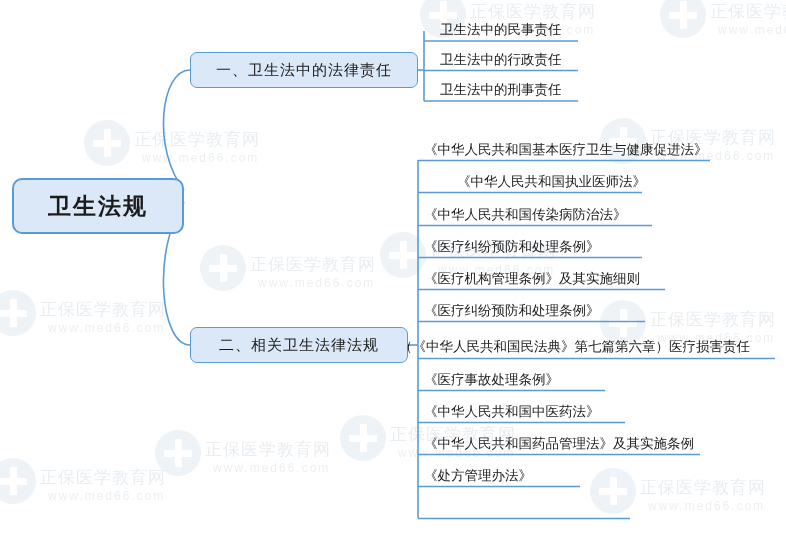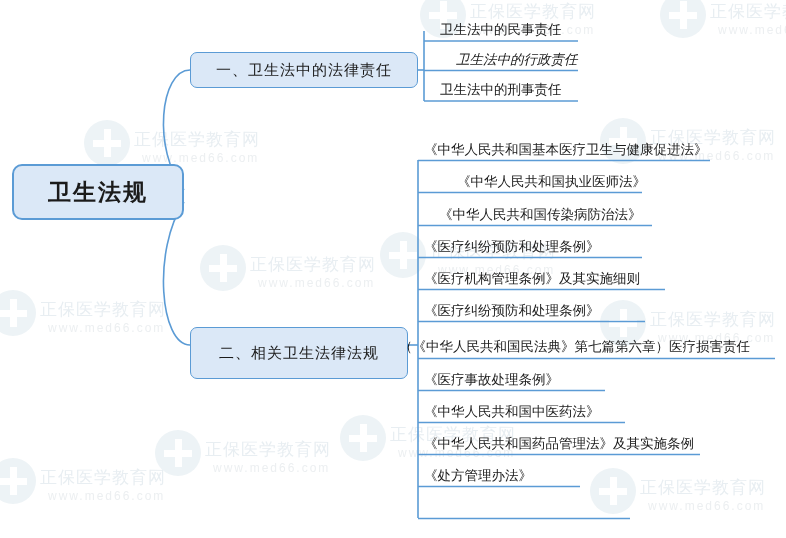--- a/index.html
+++ b/index.html
@@ -84,21 +84,21 @@
   
   .node {
     position: absolute;
     z-index: 3;
     box-sizing: border-box;
     font-family: "Liberation Sans", sans-serif;
   }
 
   .root-node {
     left: 12px;
-    top: 164px;
+    top: 178px;
     width: 172px;
     height: 56px;
     border: 2px solid #5b9bd5;
     border-radius: 10px;
     background: #dbe8f7;
     display: flex;
     align-items: center;
     justify-content: center;
     font-size: 23px;
     font-weight: bold;
@@ -120,21 +120,21 @@
   .branch-1 {
     left: 190px;
     top: 52px;
     width: 228px;
     height: 36px;
   }
   .branch-2 {
     left: 190px;
     top: 327px;
     width: 218px;
-    height: 52px;
+    height: 36px;
   }
 
   .leaf {
     display: flex;
     align-items: flex-end;
     font-size: 13.5px;
     color: #1b1b1b;
     white-space: nowrap;
     line-height: 1.1;
     padding-bottom: 3px;
@@ -259,34 +259,34 @@
     <span>一、卫生法中的法律责任</span>
   </div>
 
   <div class="node branch-node branch-2">
     <span>二、相关卫生法律法规</span>
   </div>
 
   <div class="node leaf" style="left:440px; top:16px; height:25px;">
     <span>卫生法中的民事责任</span>
   </div>
-  <div class="node leaf" style="left:456px; top:46px; height:25px;font-style:italic;">
+  <div class="node leaf" style="left:440px; top:46px; height:25px;">
     <span>卫生法中的行政责任</span>
   </div>
   <div class="node leaf" style="left:440px; top:76px; height:25px;">
     <span>卫生法中的刑事责任</span>
   </div>
 
   <div class="node leaf" style="left:424px; top:136px; height:25px;">
     <span>《中华人民共和国基本医疗卫生与健康促进法》</span>
   </div>
   <div class="node leaf" style="left:424px; top:168px; height:25px;margin-left:33px;">
     <span>《中华人民共和国执业医师法》</span>
   </div>
-  <div class="node leaf" style="left:424px; top:201px; height:25px;margin-left:15px;">
+  <div class="node leaf" style="left:424px; top:201px; height:25px;">
     <span>《中华人民共和国传染病防治法》</span>
   </div>
   <div class="node leaf" style="left:424px; top:233px; height:25px;">
     <span>《医疗纠纷预防和处理条例》</span>
   </div>
   <div class="node leaf" style="left:424px; top:265px; height:25px;">
     <span>《医疗机构管理条例》及其实施细则</span>
   </div>
   <div class="node leaf" style="left:424px; top:297px; height:25px;">
     <span>《医疗纠纷预防和处理条例》</span>

